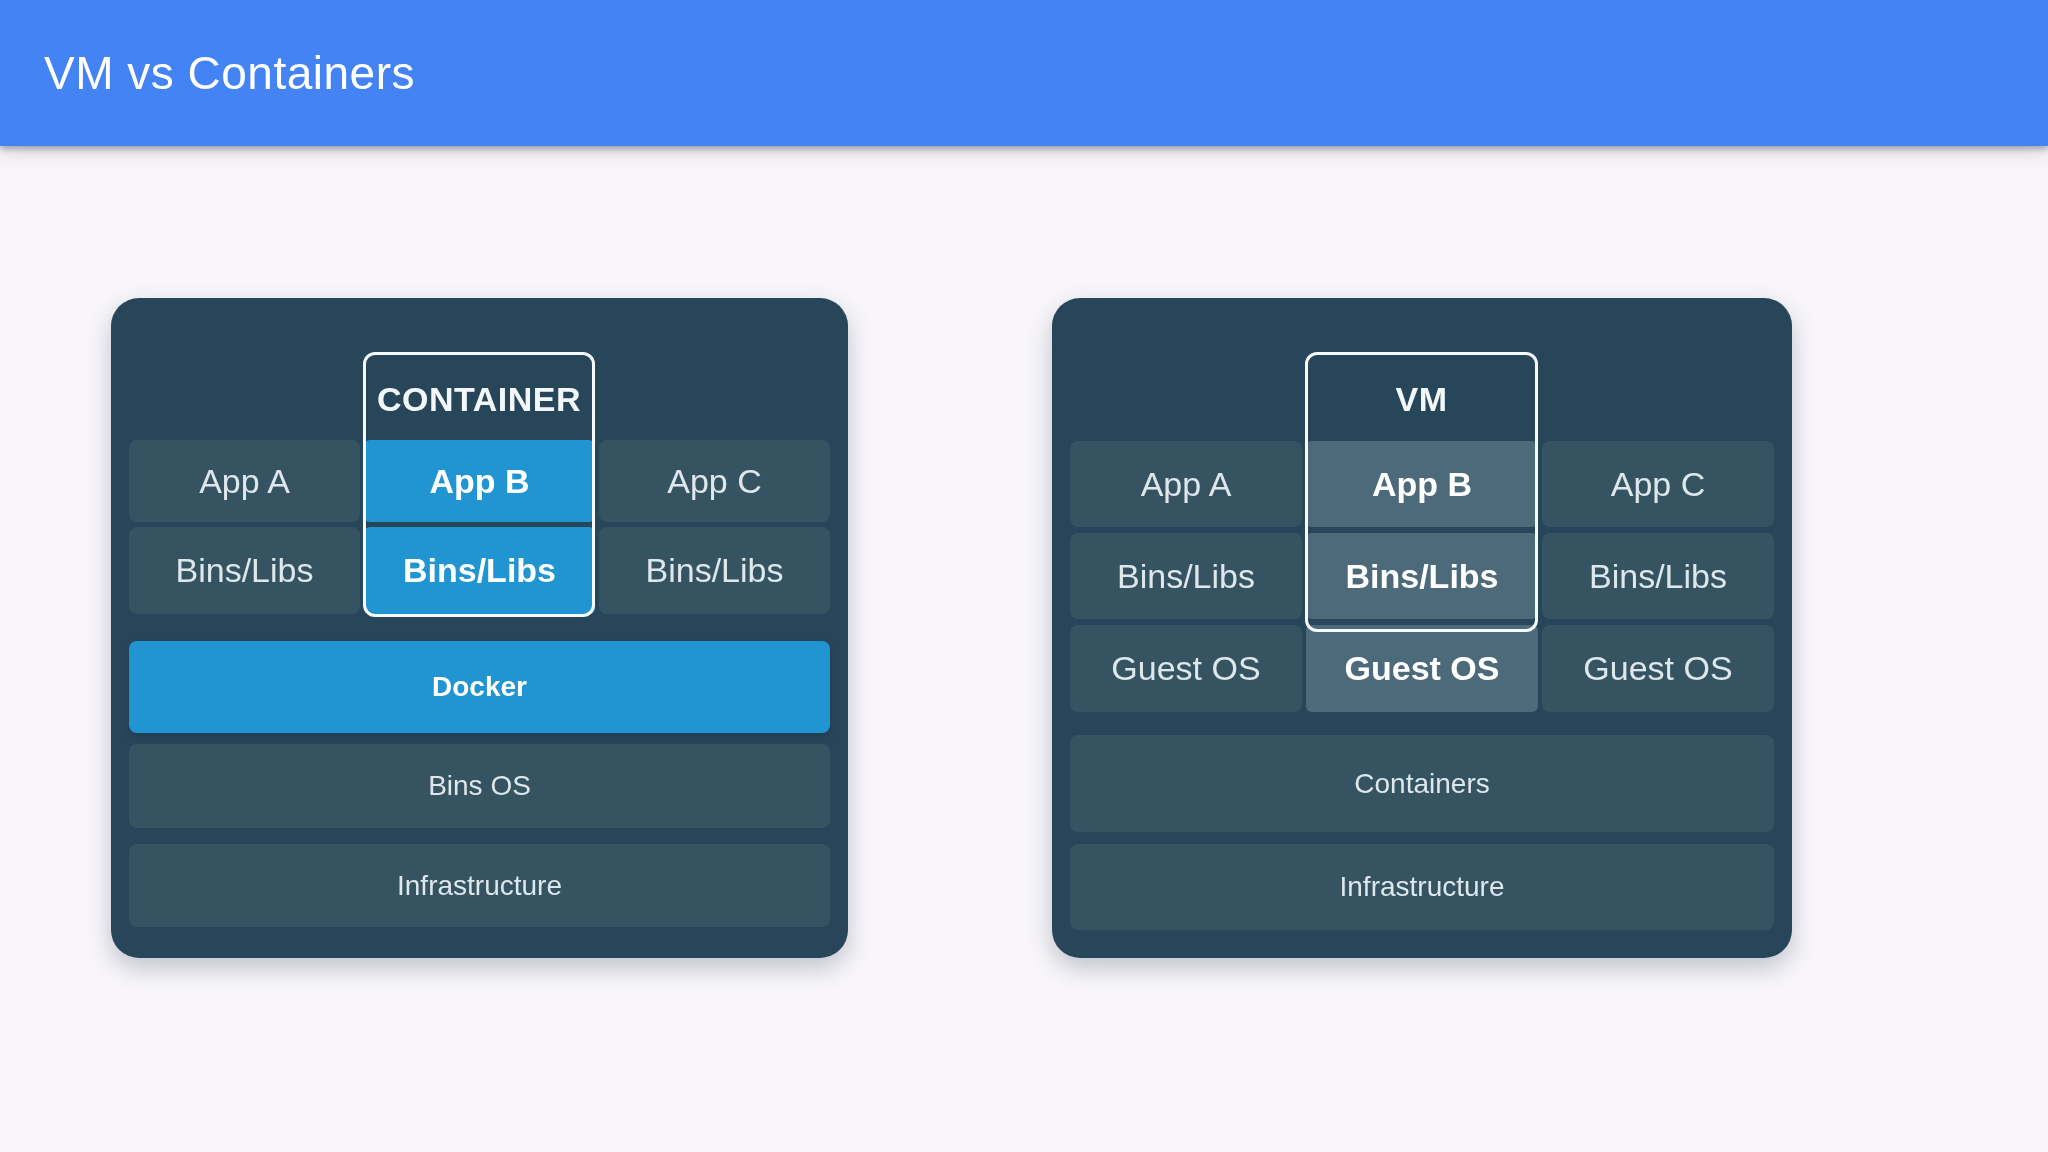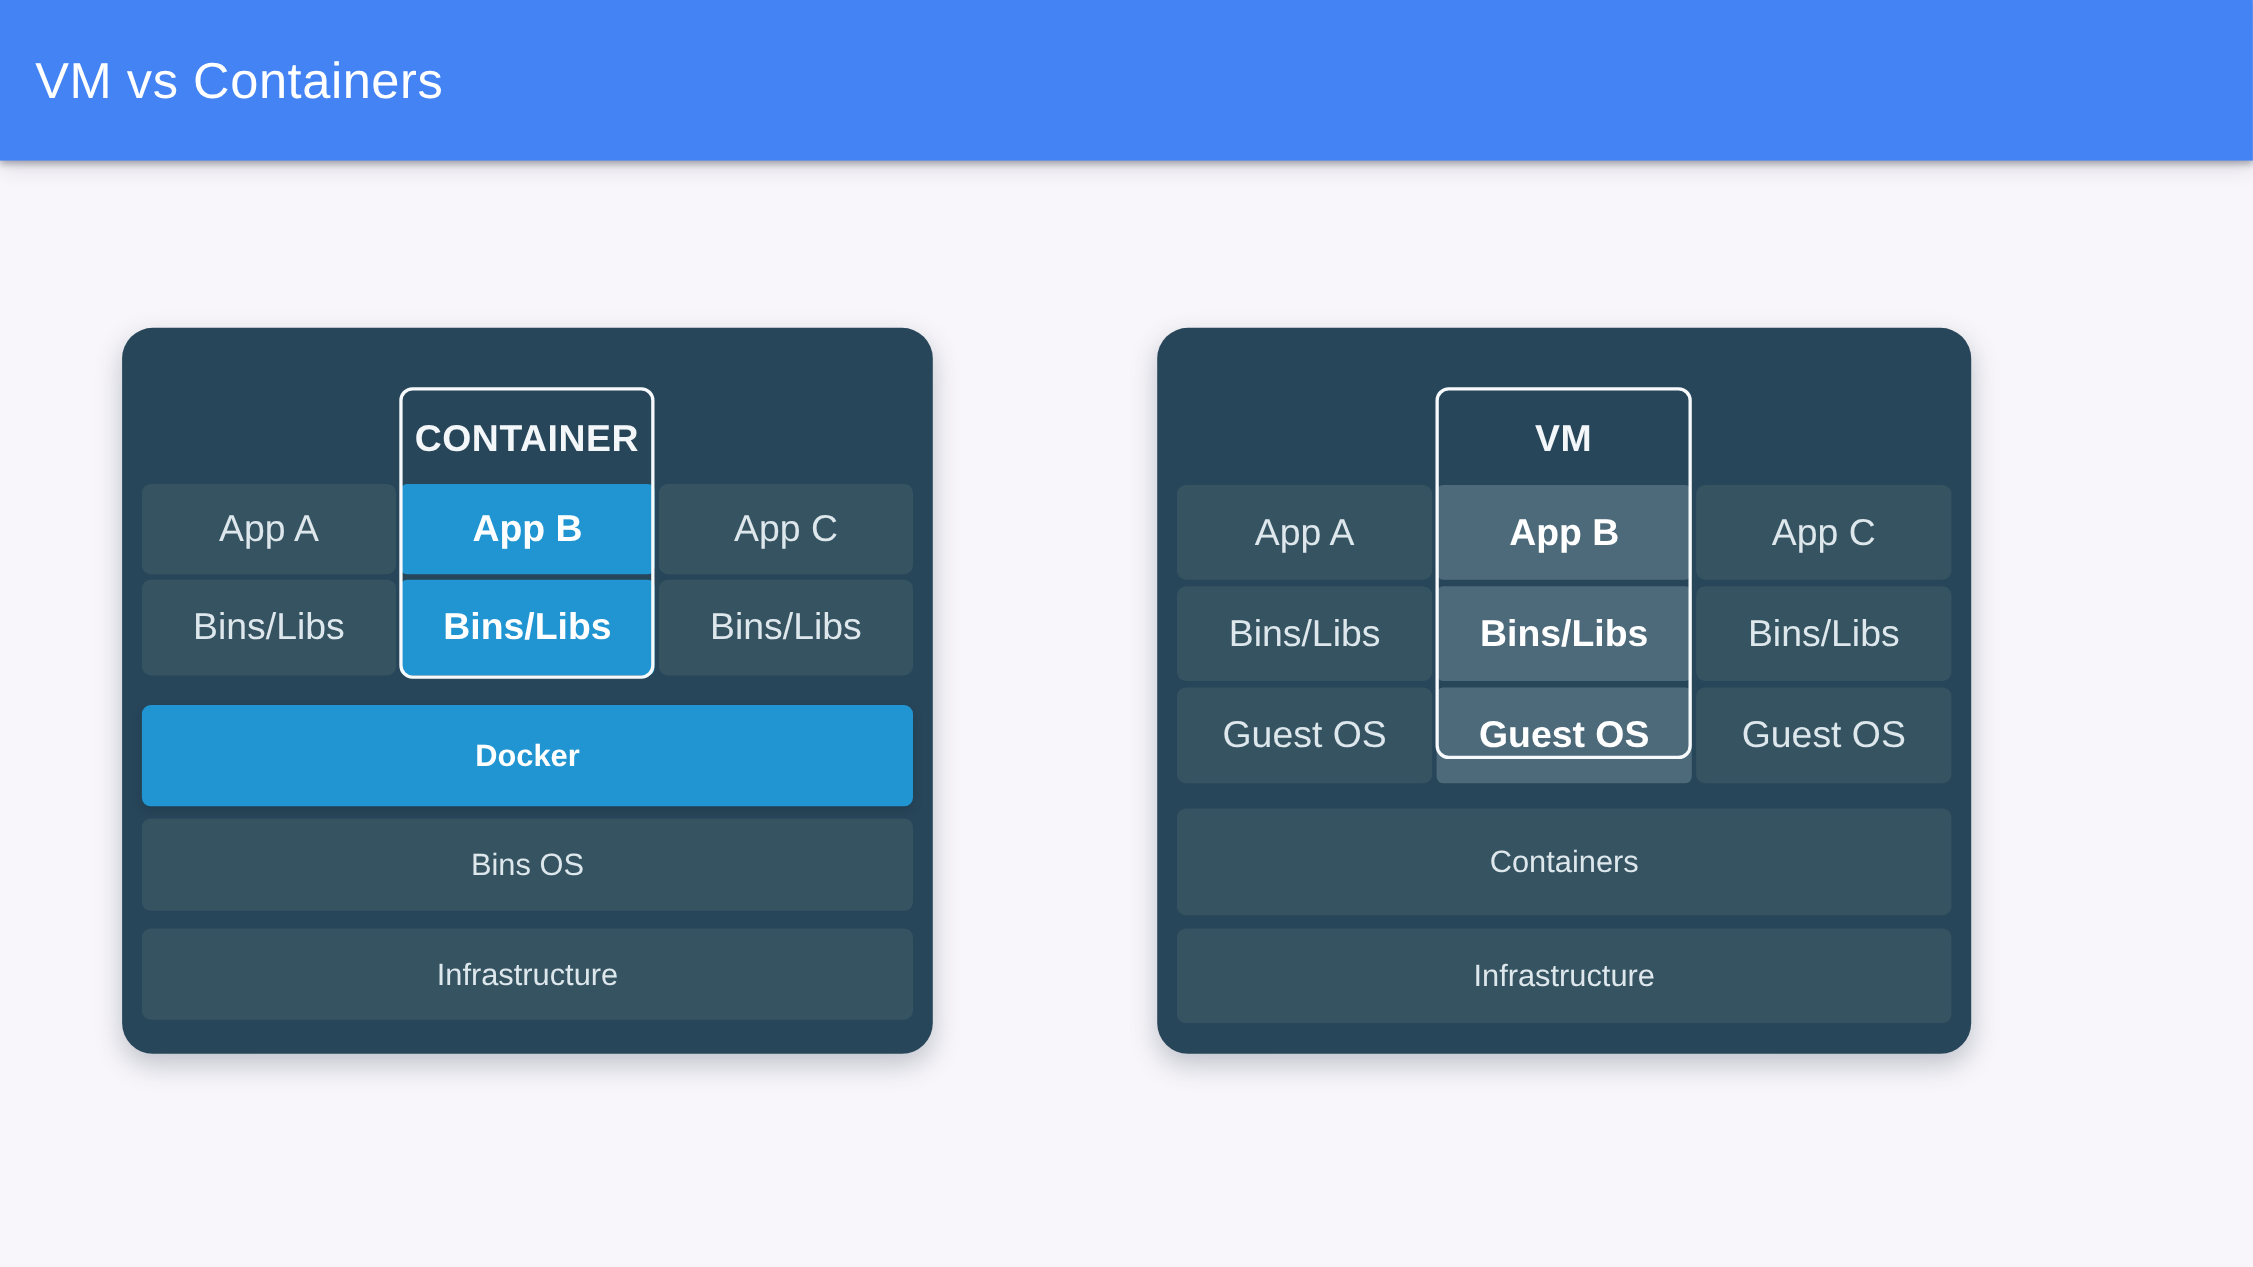--- a/index.html
+++ b/index.html
@@ -7,21 +7,21 @@
     width: 2048px; height: 1152px;
     overflow: hidden;
     background: #f8f6fa;
     font-family: "Liberation Sans", "DejaVu Sans", sans-serif;
   }
   .app-header {
     position: absolute; left: 0; top: 0;
     width: 2048px; height: 146px;
     background: #4383f3;
     display: flex; align-items: center;
-    padding-left: 32px;
+    padding-left: 44px;
     box-shadow: 0 3px 6px rgba(40,40,60,0.35), 0 8px 18px rgba(40,40,60,0.12);
     z-index: 5;
   }
   .app-title {
     color: #ffffff;
     font-size: 46px;
     font-weight: 400;
     letter-spacing: 0.5px;
   }
   .canvas { position: absolute; left: 0; top: 146px; width: 2048px; height: 1006px; }
@@ -96,21 +96,21 @@
 
   .outline-box {
     position: absolute;
     top: 54px;
     border: 3px solid #f6fafc;
     border-radius: 12px;
     pointer-events: none;
     z-index: 4;
   }
   .outline-left  { left: 252px; width: 232px; height: 265px; }
-  .outline-right { left: 253px; width: 233px; height: 338px; }
+  .outline-right { left: 253px; width: 233px; height: 280px; }
 
   .outline-label {
     position: absolute; left: 0; top: 0;
     width: 100%; height: 88px;
     display: flex; align-items: center; justify-content: center;
     color: #f3f7f9;
     font-size: 34px;
     letter-spacing: 0.5px;
     white-space: nowrap;
   }

